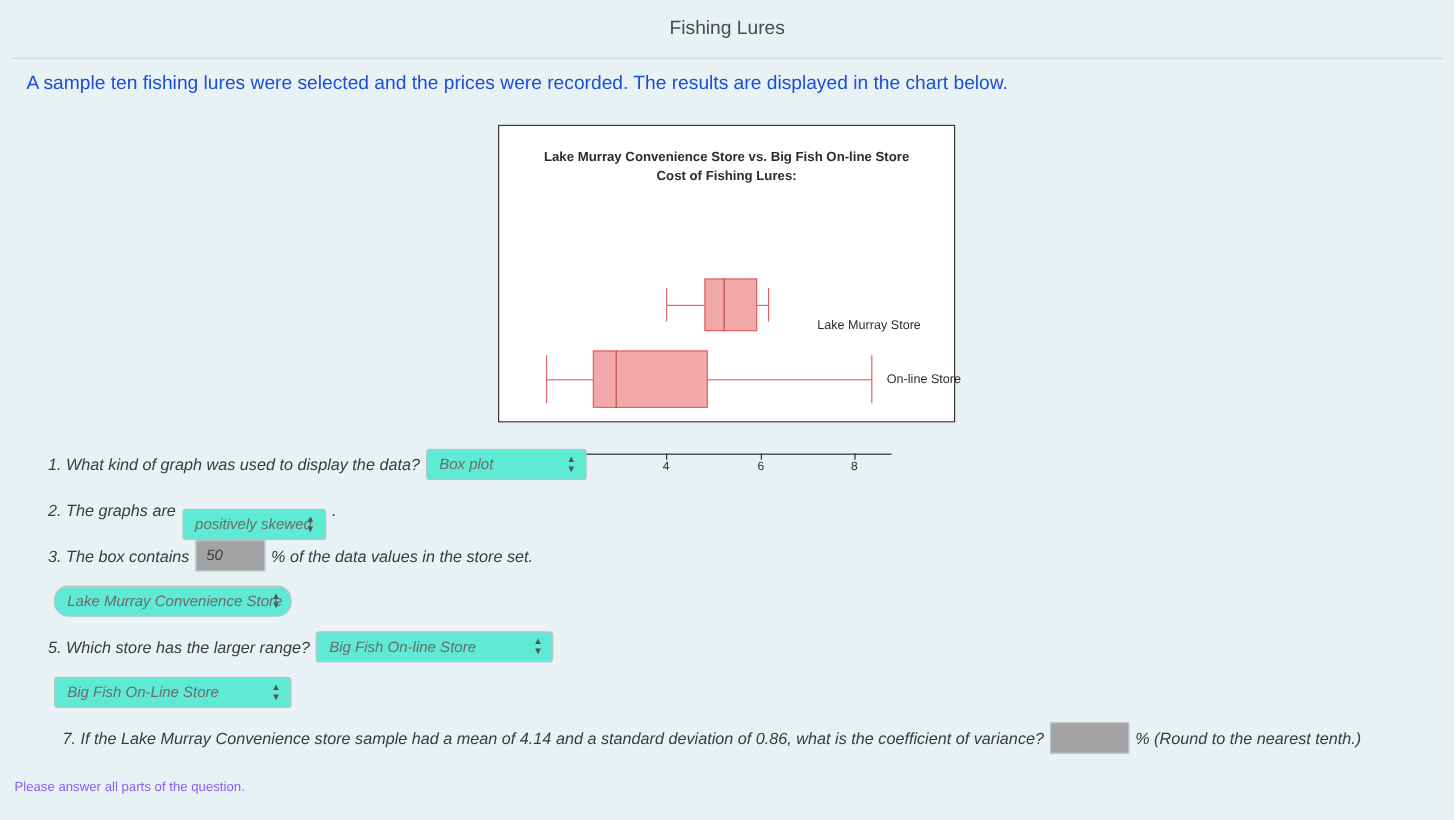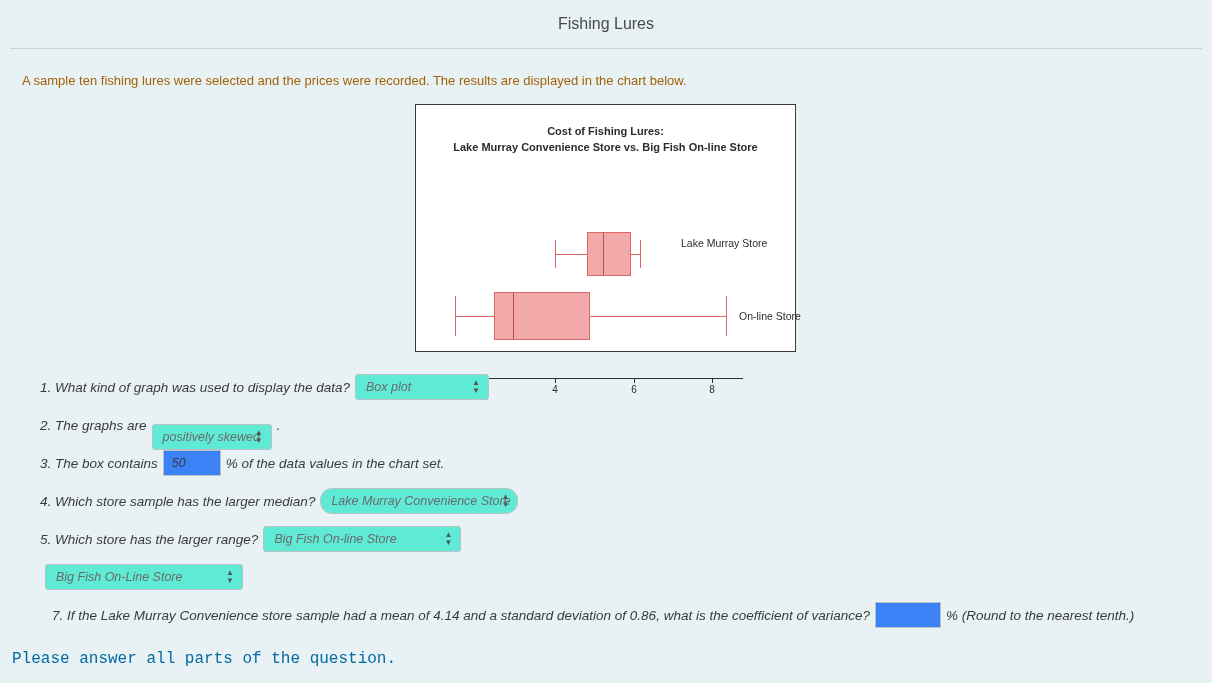--- a/index.html
+++ b/index.html
@@ -27,23 +27,23 @@
     color: #4a4a4a;
     padding-top: 15px;
     font-weight: normal;
   }
   .header-rule {
     border-bottom: 1px solid #c9d6da;
     margin: 15px 10px 0 10px;
   }
   
   .intro {
-    margin: 24px 0 0 22px;
-    font-size: 13px;
-    color: #a16207;
+    margin: 12px 0 0 22px;
+    font-size: 16px;
+    color: #1d4ed8;
   }
   
   .chart-wrap {
     position: absolute;
     left: 415px;
     top: 104px;
     width: 381px;
     height: 248px;
     background: #ffffff;
     border: 1px solid #3a3a3a;
@@ -143,70 +143,69 @@
     top: 50%;
     transform: translateY(-50%);
     font-size: 8px;
     line-height: 8px;
     color: #555;
     display: flex;
     flex-direction: column;
     align-items: center;
   }
   .txtbox {
-    background: #3b82f6;
+    background: #a3a3a3;
     border: 1px solid #b9c3c6;
     border-radius: 0;
     height: 26px;
     width: 58px;
     margin: 0 5px;
     display: inline-flex;
     align-items: center;
     padding: 0 8px;
     box-sizing: border-box;
     font-size: 12.5px;
     color: #3a3a3a;
     cursor: text;
   }
   .txtbox.wide {
     width: 66px;
   }
   .error-msg {
     position: absolute;
     left: 12px;
     top: 650px;
-    font-size: 16px;
-    color: #0369a1;
-    font-family: Liberation Mono, monospace;
+    font-size: 11px;
+    color: #8b5cf6;
   }
 </style>
 </head>
 <body>
 
 <div id="page">
 
   <div class="page-title">Fishing Lures</div>
   <div class="header-rule"></div>
 
   <div class="intro">A sample ten fishing lures were selected and the prices were recorded. The results are displayed in the chart below.</div>
 
   <div class="chart-wrap">
     <div class="chart-title">
+      <div>Lake Murray Convenience Store vs. Big Fish On-line Store</div>
       <div>Cost of Fishing Lures:</div>
-      <div>Lake Murray Convenience Store vs. Big Fish On-line Store</div>
     </div>
 
     <div class="chart-area">
 
       <div class="bp-line-h" style="left:139px; top:98px; width:85px;"></div>
       <div class="bp-line-v" style="left:139px; top:84px; height:28px;"></div>
       <div class="bp-line-v" style="left:224px; top:84px; height:28px;"></div>
       <div class="bp-box" style="left:171px; top:76px; width:44px; height:44px;"></div>
       <div class="bp-line-v" style="left:187px; top:76px; height:44px; background:#c0504d;"></div>
-      <div class="series-label" style="left:265px; top:81px;">Lake Murray Store</div>
+      <div class="series-label" style="left:265px; top:109px;">Lake Murray Store</div>
 
       <div class="bp-line-h" style="left:39px; top:160px; width:271px;"></div>
       <div class="bp-line-v" style="left:39px; top:140px; height:40px;"></div>
       <div class="bp-line-v" style="left:310px; top:140px; height:40px;"></div>
       <div class="bp-box" style="left:78px; top:136px; width:96px; height:48px;"></div>
       <div class="bp-line-v" style="left:97px; top:136px; height:48px; background:#c0504d;"></div>
       <div class="series-label" style="left:323px; top:154px;">On-line Store</div>
 
       <div class="axis-line" style="left:27px; top:222px; width:300px;"></div>
       <div class="axis-tick" style="left:60px; top:222px;"></div>
@@ -242,25 +241,24 @@
             <span>▲</span>
             <span>▼</span>
           </span>
       </span>
       <span class="q-text">.</span>
     </div>
 
     <div class="q-row">
       <span class="q-text">3. The box contains</span>
       <span class="txtbox">50</span>
-      <span class="q-text">% of the data values in the chart set.</span>
-    </div>
-
-    <div class="q-row">
-      <span class="q-text">4. Which store sample has the larger median?</span>
+      <span class="q-text">% of the data values in the store set.</span>
+    </div>
+
+    <div class="q-row">
       <span class="sel" style="width:198px;border-radius:12px;">
         <span>Lake Murray Convenience Store</span>
         <span class="arrows">
             <span>▲</span>
             <span>▼</span>
           </span>
       </span>
     </div>
 
     <div class="q-row">

